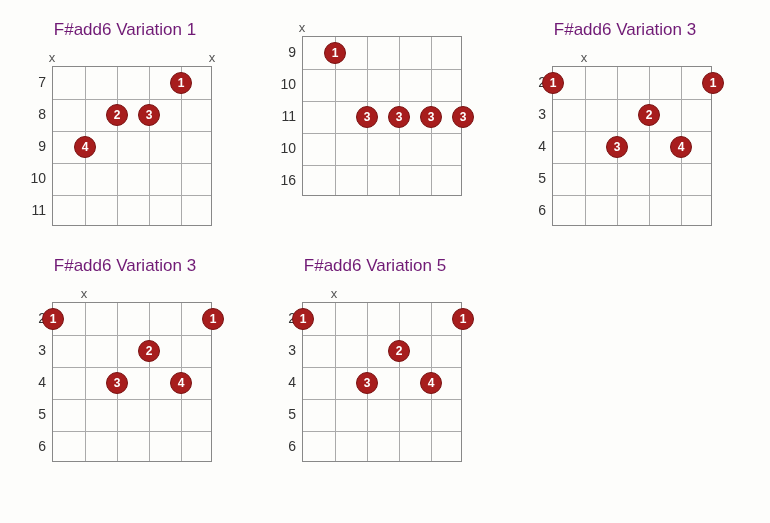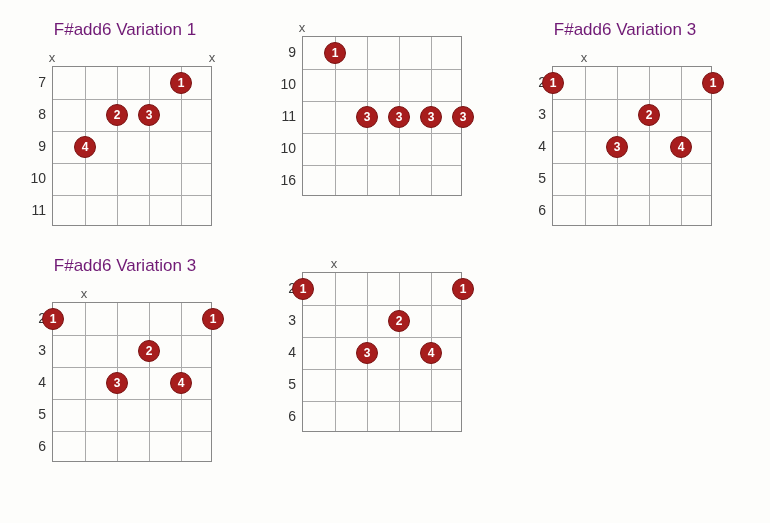--- a/index.html
+++ b/index.html
@@ -219,20 +219,21 @@
             <div class="dot" style="left: 0px; top: 16px;">1</div>
             <div class="dot" style="left: 160px; top: 16px;">1</div>
             <div class="dot" style="left: 96px; top: 48px;">2</div>
             <div class="dot" style="left: 64px; top: 80px;">3</div>
             <div class="dot" style="left: 128px; top: 80px;">4</div>
           </div>
         </div>
       </div>
     </div>
     <div class="chord">
+      <div class="chord-title">F#add6 Variation 5</div>
       <div class="diagram-wrap">
         <div class="fret-labels">
           <div style="height: 32px; line-height: 32px;">2</div>
           <div style="height: 32px; line-height: 32px;">3</div>
           <div style="height: 32px; line-height: 32px;">4</div>
           <div style="height: 32px; line-height: 32px;">5</div>
           <div style="height: 32px; line-height: 32px;">6</div>
         </div>
         <div class="board-col">
           <div class="mutes">

